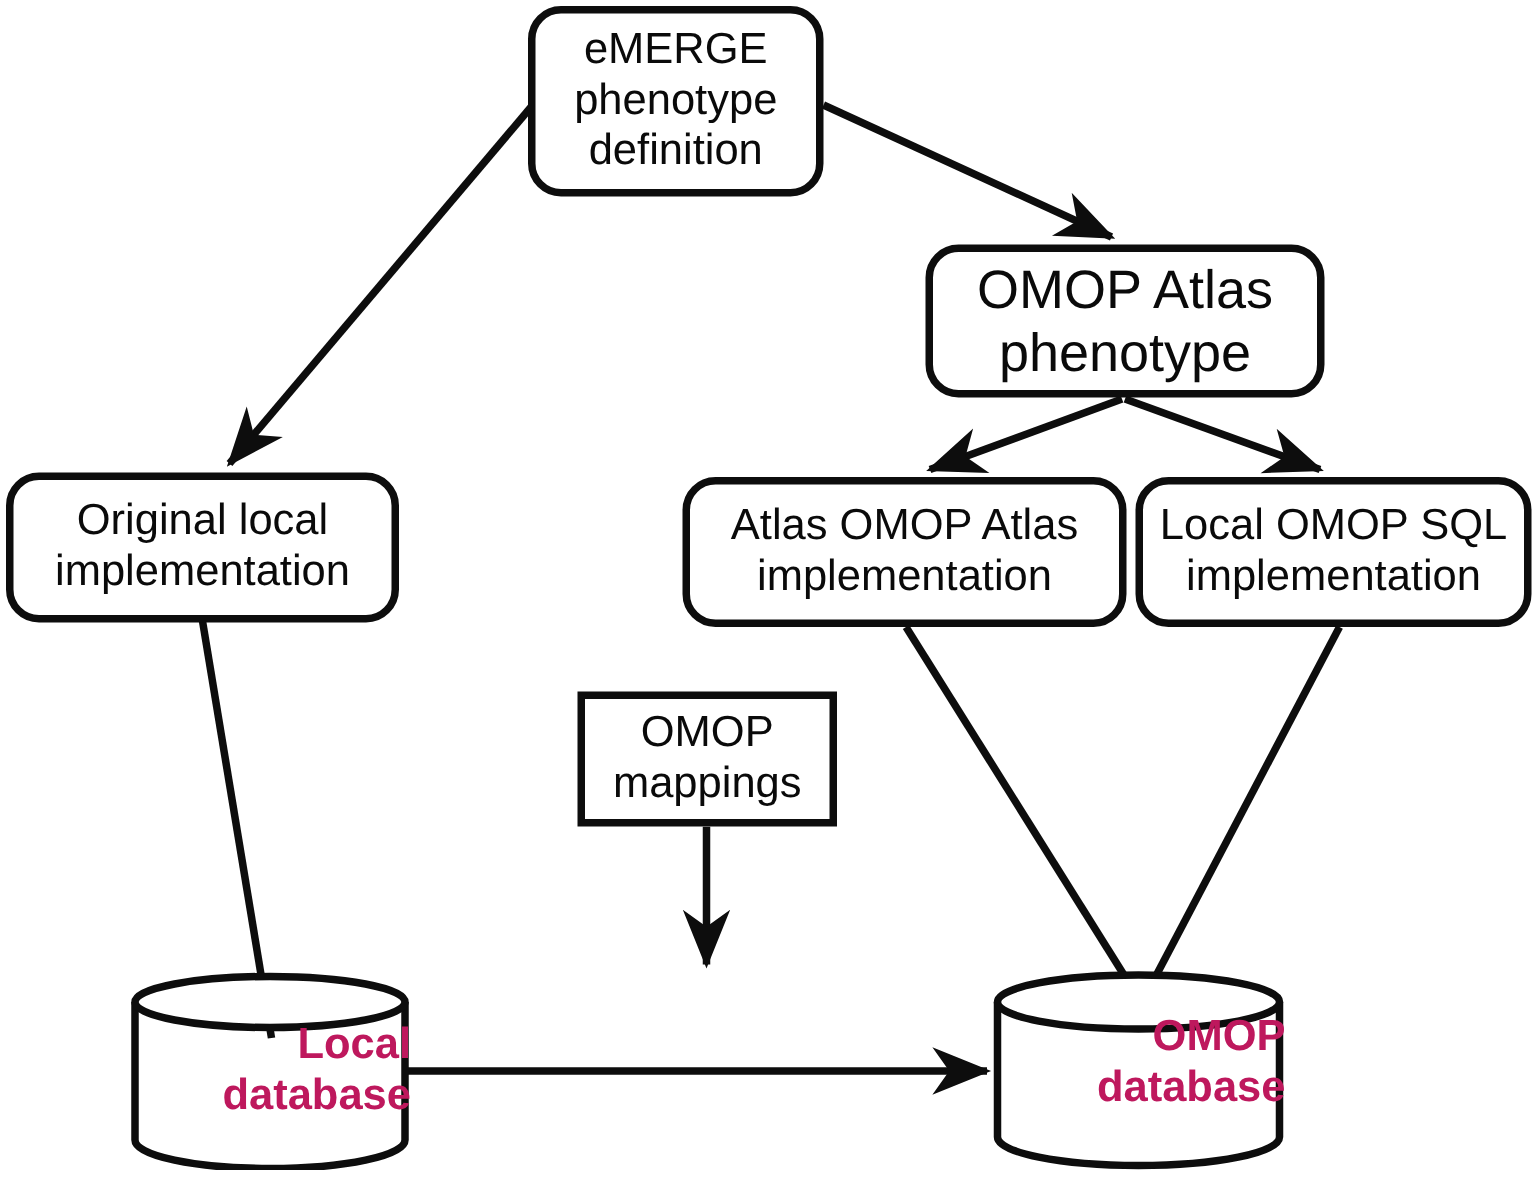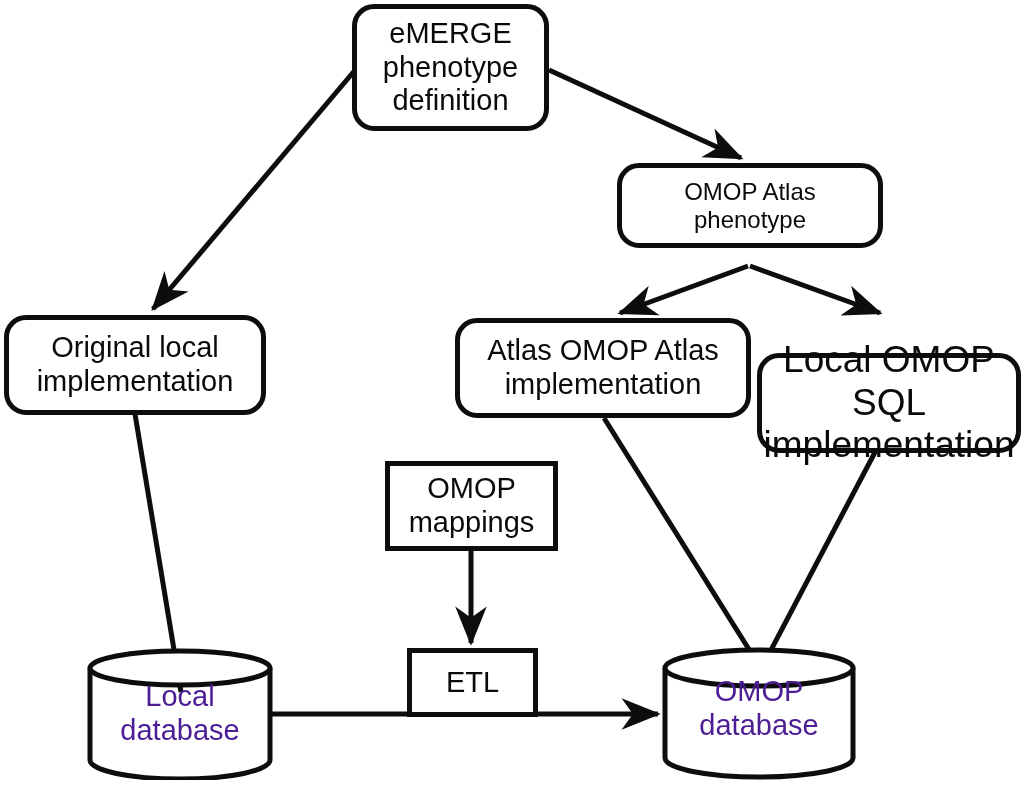--- a/index.html
+++ b/index.html
@@ -58,30 +58,31 @@
     top: 0;
     left: 0;
     width: 100%;
     height: 100%;
     z-index: 1;
   }
   .cyl-label {
     position: relative;
     z-index: 2;
     width: 100%;
-    text-align: center;
-    color: #4c1d95;
+    text-align: right;
+    color: #be185d;
+    font-weight: bold;
   }
 
   
   #node-emerge          { left: 352px; top: 4px;   width: 197px; height: 127px; font-size: 29px; }
-  #node-omop-atlas      { left: 617px; top: 163px; width: 266px; height: 85px; font-size: 24px; }
+  #node-omop-atlas      { left: 617px; top: 163px; width: 266px; height: 102px; font-size: 36px; }
   #node-original-local  { left: 4px;   top: 315px; width: 262px; height: 100px; font-size: 29px; text-align: center; }
   #node-local-atlas     { left: 455px; top: 318px; width: 296px; height: 100px; font-size: 29px; }
-  #node-local-sql       { left: 757px; top: 318px; width: 264px; height: 100px; font-size: 37px; margin-top: 35px; }
+  #node-local-sql       { left: 757px; top: 318px; width: 264px; height: 100px; font-size: 29px; }
   #node-omop-mappings   { left: 385px; top: 461px; width: 173px; height: 90px;  font-size: 29px; }
   #node-etl             { left: 407px; top: 648px; width: 131px; height: 69px;  font-size: 29px; }
   #node-local-db        { left: 86px;  top: 648px; width: 188px; height: 132px; font-size: 29px;
                           align-items: center; }
   #node-omop-db         { left: 661px; top: 638px; width: 196px; height: 142px; font-size: 29px;
                           align-items: center; }
 </style>
 </head>
 <body>
 
@@ -125,21 +126,20 @@
 
   <div class="node rounded" id="node-local-atlas">Atlas OMOP Atlas
 implementation</div>
 
   <div class="node rounded" id="node-local-sql">Local OMOP SQL
 implementation</div>
 
   <div class="node rect" id="node-omop-mappings">OMOP
 mappings</div>
 
-  <div class="node rect" id="node-etl">ETL</div>
 
   <div class="node cylinder" id="node-local-db">
     <svg class="cyl-shape" viewBox="0 0 188 132" preserveAspectRatio="none" xmlns="http://www.w3.org/2000/svg">
       <path d="M4,20 L4,112" stroke="#0d0d0d" stroke-width="5" fill="none"></path>
       <path d="M184,20 L184,112" stroke="#0d0d0d" stroke-width="5" fill="none"></path>
       <path d="M4,112 A90,19 0 0 0 184,112" stroke="#0d0d0d" stroke-width="5" fill="#ffffff"></path>
       <ellipse cx="94" cy="20" rx="90" ry="17" stroke="#0d0d0d" stroke-width="5" fill="#ffffff"></ellipse>
     </svg>
     <div class="cyl-label">Local
 database</div>

